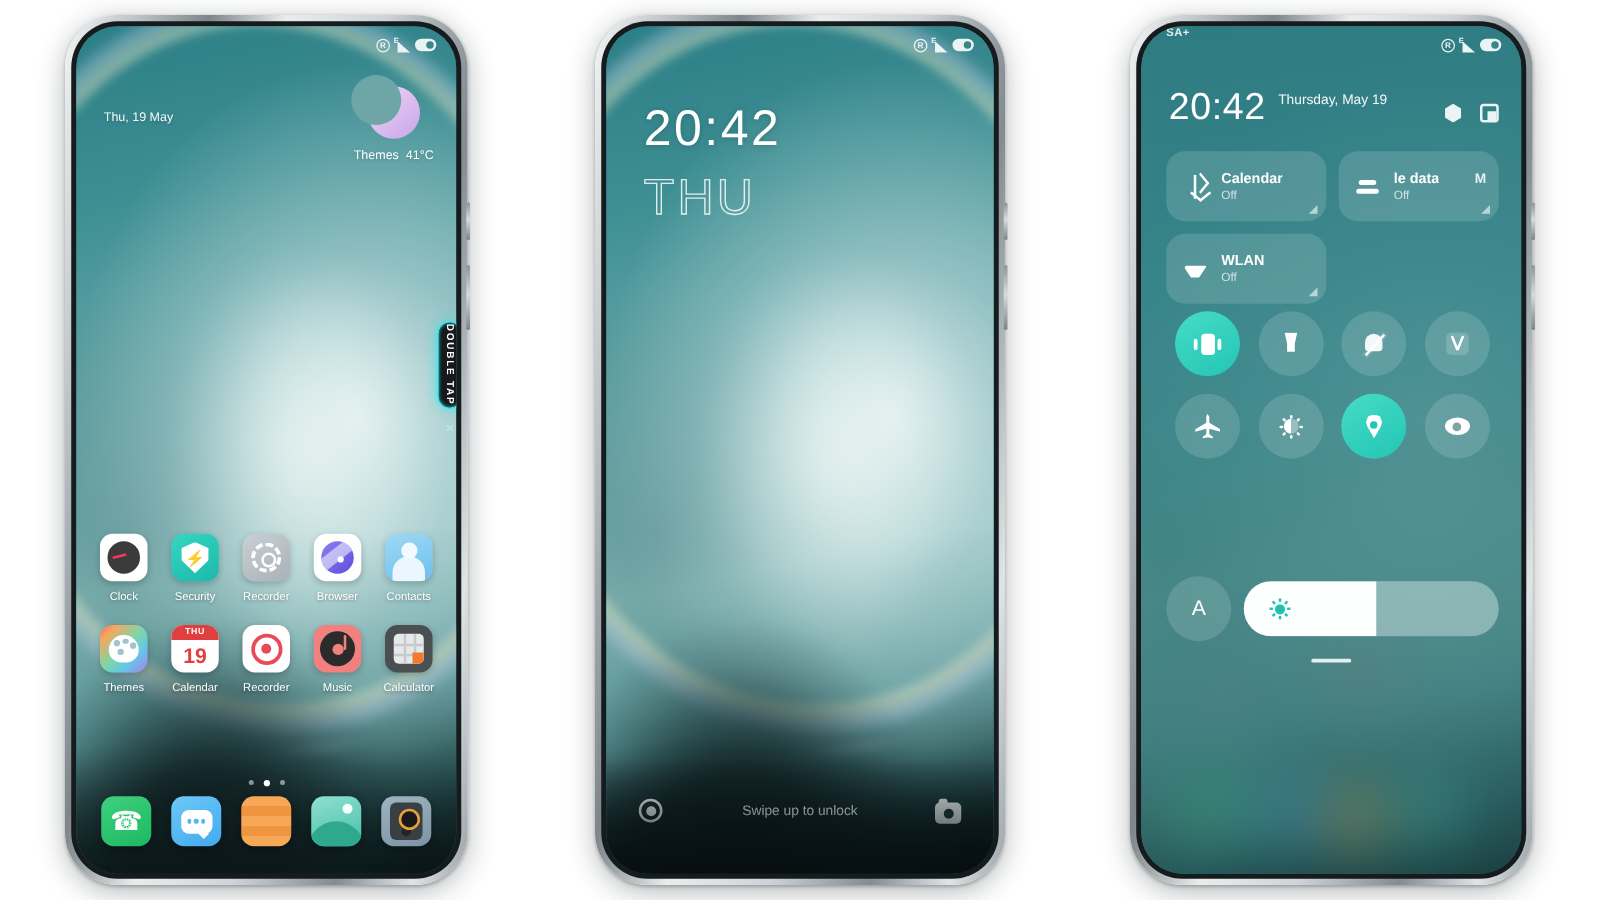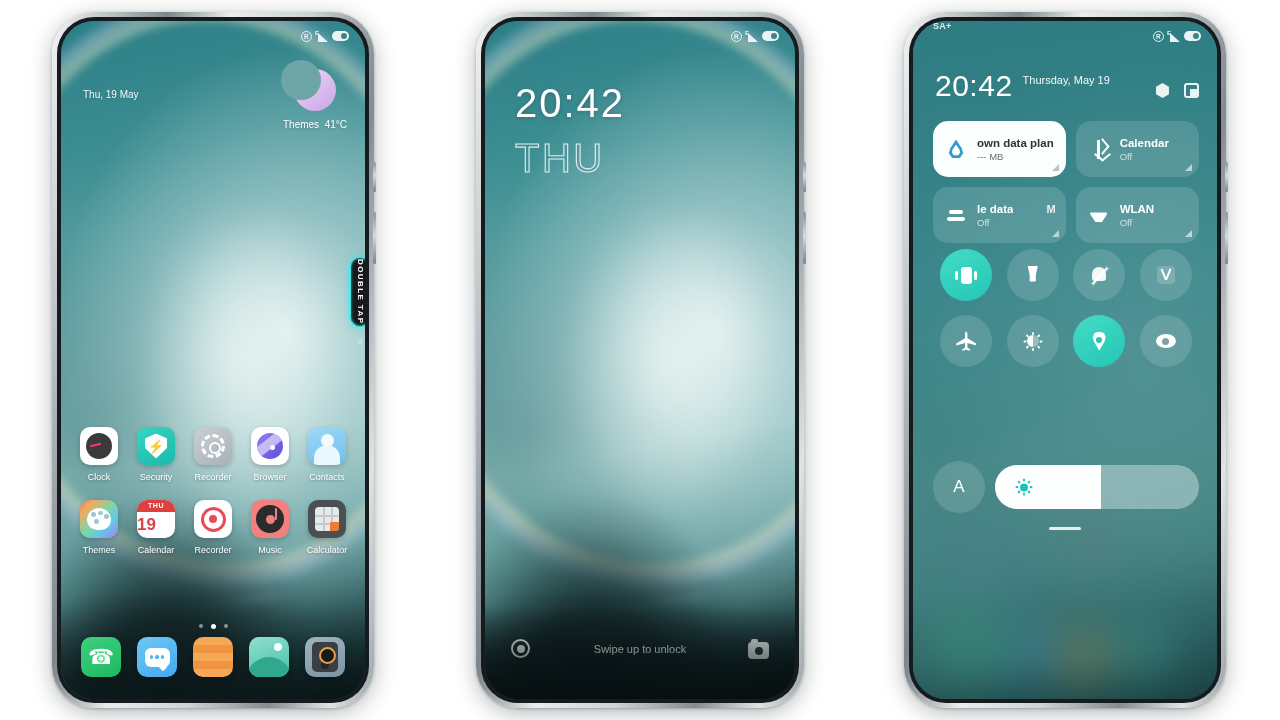--- a/index.html
+++ b/index.html
@@ -119,21 +119,21 @@
   .i-cont .p { width:26px; height:20px; border-radius:13px 13px 0 0; background:#eaf7ff; position:relative; }
   .i-cont .p::after { content:""; position:absolute; left:50%; top:-11px; width:13px; height:13px;
     margin-left:-6.5px; border-radius:50%; background:#f2faff; }
   .i-them { background:linear-gradient(135deg,#f0706e 0%,#f5a85e 18%,#7fd6a6 48%,#64c6ea 72%,#b07ce8 100%);
     display:flex; align-items:center; justify-content:center; }
   .palette { width:24px; height:22px; border-radius:12px 12px 10px 10px; background:#fff; position:relative; }
   .palette i { position:absolute; width:4.5px; height:4.5px; border-radius:50%; background:#9fc6cf; }
   .i-cal { background:#fff; overflow:hidden; }
   .cal-top { height:12px; background:#e03f3f; color:#fff; font-size:7px; font-weight:700;
     text-align:center; line-height:12px; letter-spacing:.5px; }
-  .cal-d { font-size:17px; color:#e03f3f; font-weight:600; text-align:left; line-height:26px; }
+  .cal-d { font-size:17px; color:#e03f3f; font-weight:600; text-align:center; line-height:26px; }
   .i-rec { background:#fff; display:flex; align-items:center; justify-content:center; }
   .i-rec .r { width:25px; height:25px; border-radius:50%; border:3.5px solid #ea4a57; position:relative; }
   .i-rec .r::after { content:""; position:absolute; left:50%; top:50%; width:8px; height:8px;
     margin:-4px 0 0 -4px; border-radius:50%; background:#ea4a57; }
   .i-mus { background:#f2807f; display:flex; align-items:center; justify-content:center; }
   .i-mus .v { width:28px; height:28px; border-radius:50%; background:#2b2b2b; position:relative; }
   .i-mus .v::after { content:""; position:absolute; left:50%; top:50%; width:9px; height:9px;
     margin:-4.5px 0 0 -4.5px; border-radius:50%; background:#f2807f; }
   .i-mus .v::before { content:""; position:absolute; right:7px; top:3px; width:2.5px; height:12px;
     background:#f2807f; border-radius:2px; }
@@ -513,30 +513,20 @@
         <div class="cc-head">
           <div class="cc-time">20:42</div>
           <div class="cc-date">Thursday, May 19</div>
           <div class="cc-acts">
             <div class="ic-hex"></div>
             <div class="ic-shot"></div>
           </div>
         </div>
 
         <div class="cc-tiles">
-          <div class="tile on">
-            <div class="ticon">
-                <div class="drop"></div>
-              </div>
-            <div class="ttxt">
-              <div class="tlab">own data plan</div>
-              <div class="tsub">--- MB</div>
-            </div>
-            <div class="corner"></div>
-          </div>
 
           <div class="tile">
             <div class="ticon">
                 <div class="bt">
                   <i></i>
                 </div>
               </div>
             <div class="ttxt">
               <div class="tlab">Calendar</div>
               <div class="tsub">Off</div>

